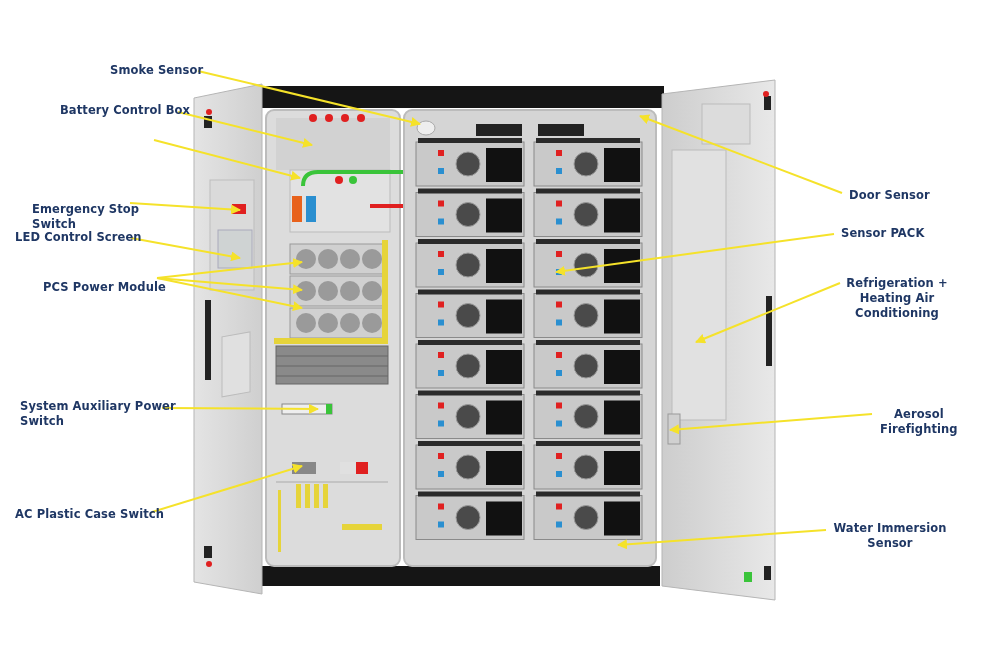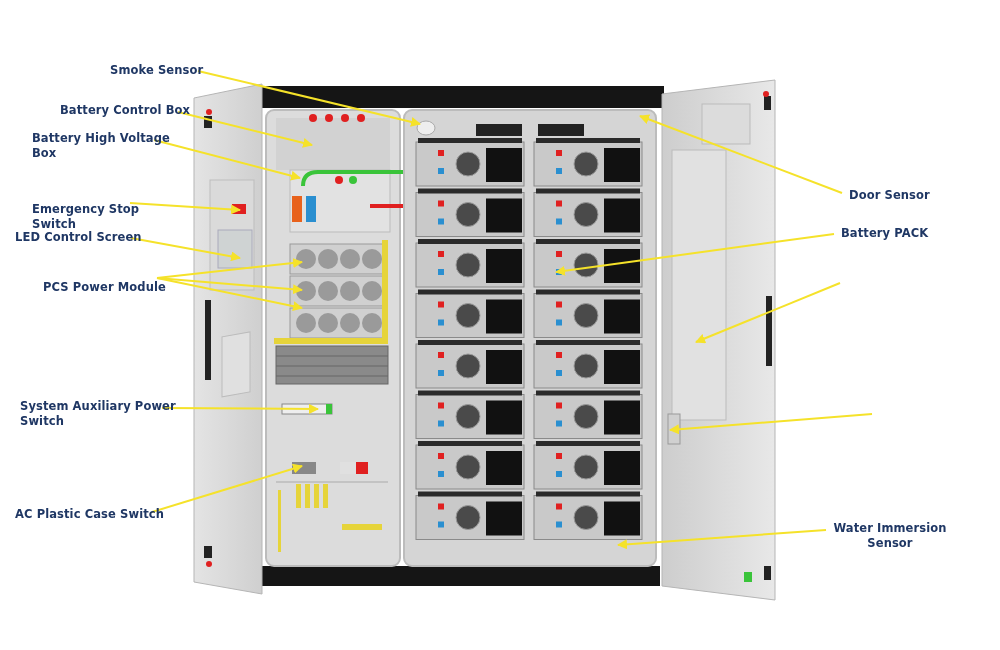--- a/index.html
+++ b/index.html
@@ -275,27 +275,28 @@
     <line x1="842" y1="193" x2="640" y2="116"></line>
     <line x1="834" y1="234" x2="556" y2="272"></line>
     <line x1="840" y1="283" x2="696" y2="342"></line>
     <line x1="872" y1="414" x2="670" y2="430"></line>
     <line x1="826" y1="530" x2="618" y2="545"></line>
   </g>
 </svg>
 
 <div class="label" style="left:110px;top:63px;">Smoke Sensor</div>
 <div class="label" style="left:60px;top:103px;">Battery Control Box</div>
-<div class="label" style="left:32px;top:131px;">Battery High Voltage
-Box</div>
 <div class="label" style="left:32px;top:202px;">Emergency Stop
 Switch</div>
 <div class="label" style="left:15px;top:230px;">LED Control Screen</div>
 <div class="label" style="left:43px;top:280px;">PCS Power Module</div>
 <div class="label" style="left:20px;top:399px;">System Auxiliary Power
 Switch</div>
 <div class="label" style="left:15px;top:507px;">AC Plastic Case Switch</div>
 
 <div class="label right" style="left:849px;top:188px;">Door Sensor</div>
-<div class="label right" style="left:841px;top:226px;">Battery PACK</div>
+<div class="label right" style="left:841px;top:226px;">Sensor PACK</div>
+<div class="label right" style="left:846px;top:276px;">Refrigeration +
+Heating Air Conditioning</div>
+<div class="label right" style="left:880px;top:407px;">Aerosol Firefighting</div>
 <div class="label right" style="left:832px;top:521px;">Water Immersion Sensor</div>
 
 </div>
 
 </body></html>

